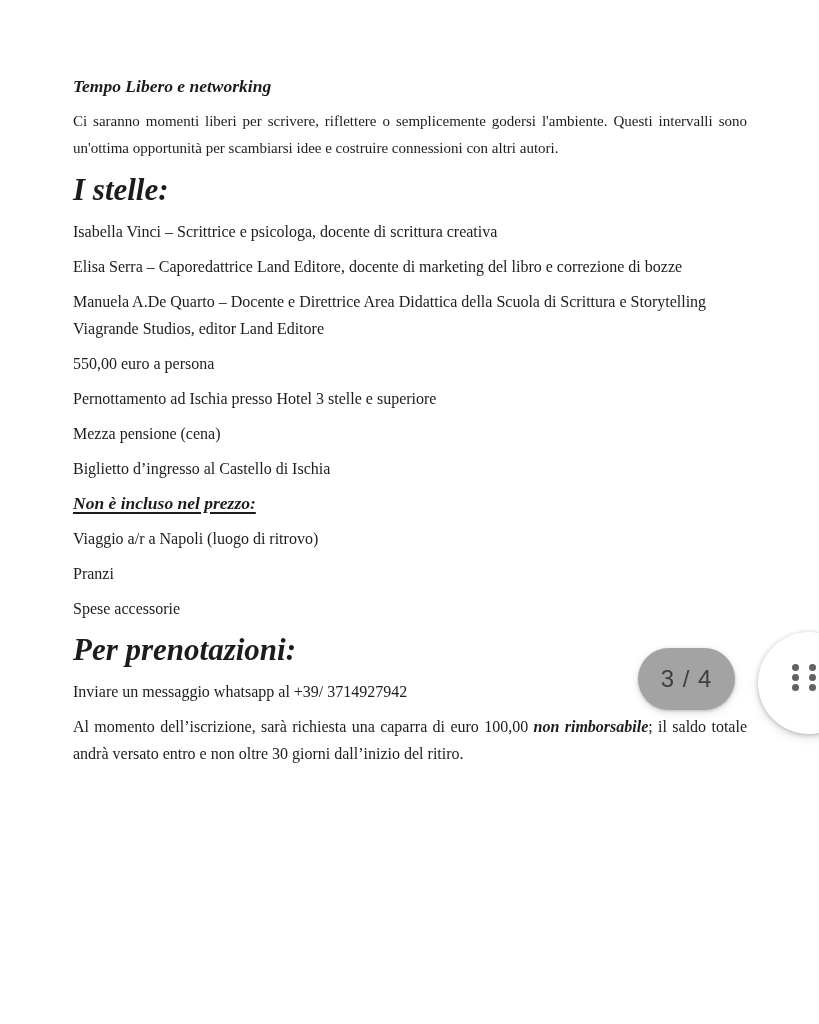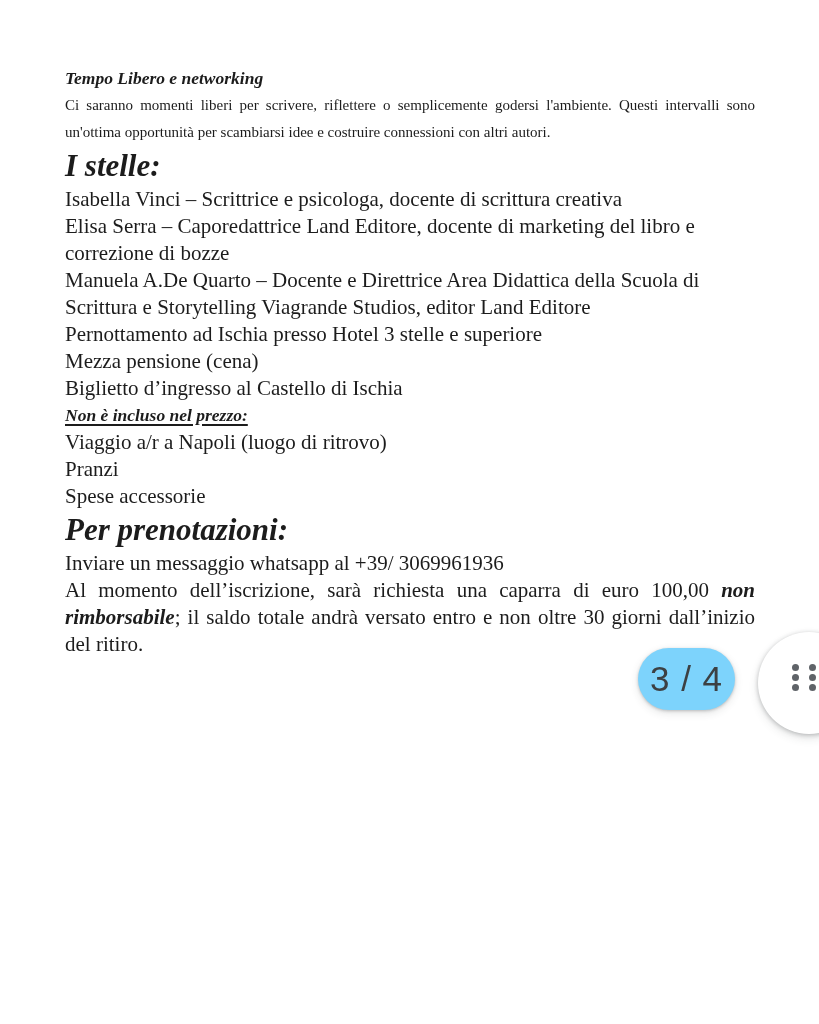--- a/index.html
+++ b/index.html
@@ -16,21 +16,21 @@
     color: #1c1c1c;
   }
   .doc {
     position: absolute;
     top: 0;
     left: 0;
     width: 690px;
     padding: 65px 64px 0 65px;
   }
   .doc p, .doc h1, .doc h3 {
-    margin: 0;
+    margin: 8px;
     padding: 0;
   }
   .subhead {
     font-size: 17.5px;
     line-height: 27px;
     font-weight: bold;
     font-style: italic;
   }
   .para {
     font-size: 15px;
@@ -41,21 +41,21 @@
   .heading {
     font-size: 31px;
     line-height: 40px;
     font-weight: bold;
     font-style: italic;
   }
   .h-docenti   { margin-top: 27px; }
   .h-costo     { margin-top: 27px; }
   .h-pren      { margin-top: 32px; font-style: italic; }
   .item {
-    font-size: 21px;
+    font-size: 16px;
     line-height: 27px;
   }
   .docenti-item { margin-top: 14px; }
   .docenti-item:first-of-type { margin-top: 20px; }
   .price { margin-top: 17px; }
   .label-underline {
     font-size: 17.5px;
     line-height: 27px;
     font-weight: bold;
     font-style: italic;
@@ -77,28 +77,28 @@
     font-style: italic;
   }
 
   
   .page-pill {
     position: absolute;
     left: 638px;
     top: 648px;
     width: 97px;
     height: 62px;
-    background: #7dd3fc;
+    background: #a3a3a3;
     border-radius: 31px;
     box-shadow: 0 1px 3px rgba(60,64,67,0.28), 0 3px 8px rgba(60,64,67,0.14);
     display: flex;
     align-items: center;
     justify-content: center;
     font-family: "Liberation Sans", sans-serif;
-    font-size: 35px;
+    font-size: 24px;
     color: #3c4043;
     letter-spacing: 1px;
   }
   .menu-fab {
     position: absolute;
     left: 758px;
     top: 632px;
     width: 102px;
     height: 102px;
     background: #ffffff;
@@ -132,35 +132,36 @@
 
   <p class="para">Ci saranno momenti liberi per scrivere, riflettere o semplicemente godersi l'ambiente. Questi intervalli sono un'ottima opportunità per scambiarsi idee e costruire connessioni con altri autori.</p>
 
   <h1 class="heading h-docenti">I stelle:</h1>
 
   <p class="item docenti-item">Isabella Vinci – Scrittrice e psicologa, docente di scrittura creativa</p>
   <p class="item docenti-item">Elisa Serra – Caporedattrice Land Editore, docente di marketing del libro e correzione di bozze</p>
   <p class="item docenti-item">Manuela A.De Quarto – Docente e Direttrice Area Didattica della Scuola di Scrittura e Storytelling Viagrande Studios, editor Land Editore</p>
 
 
+  <p class="item price">550,00 euro a persona</p>
 
 
   <p class="item inc-item">Pernottamento ad Ischia presso Hotel 3 stelle e superiore</p>
   <p class="item inc-item">Mezza pensione (cena)</p>
   <p class="item inc-item">Biglietto d’ingresso al Castello di Ischia</p>
 
   <p class="label-underline label-not-included">Non è incluso nel prezzo:</p>
 
   <p class="item ni-item">Viaggio a/r a Napoli (luogo di ritrovo)</p>
   <p class="item ni-item">Pranzi</p>
   <p class="item ni-item">Spese accessorie</p>
 
   <h1 class="heading h-pren">Per prenotazioni:</h1>
 
-  <p class="item contact">Inviare un messaggio whatsapp al +39/ 3069961936</p>
+  <p class="item contact">Inviare un messaggio whatsapp al +39/ 3714927942</p>
 
   <p class="item deposit"><span>Al momento dell’iscrizione, sarà richiesta una caparra di euro 100,00 </span><span class="emph">non rimborsabile</span><span>; il saldo totale andrà versato entro e non oltre 30 giorni dall’inizio del ritiro.</span></p>
 
 </main>
 
 <div class="page-pill">
   <span>3 / 4</span>
 </div>
 
 <div class="menu-fab">

